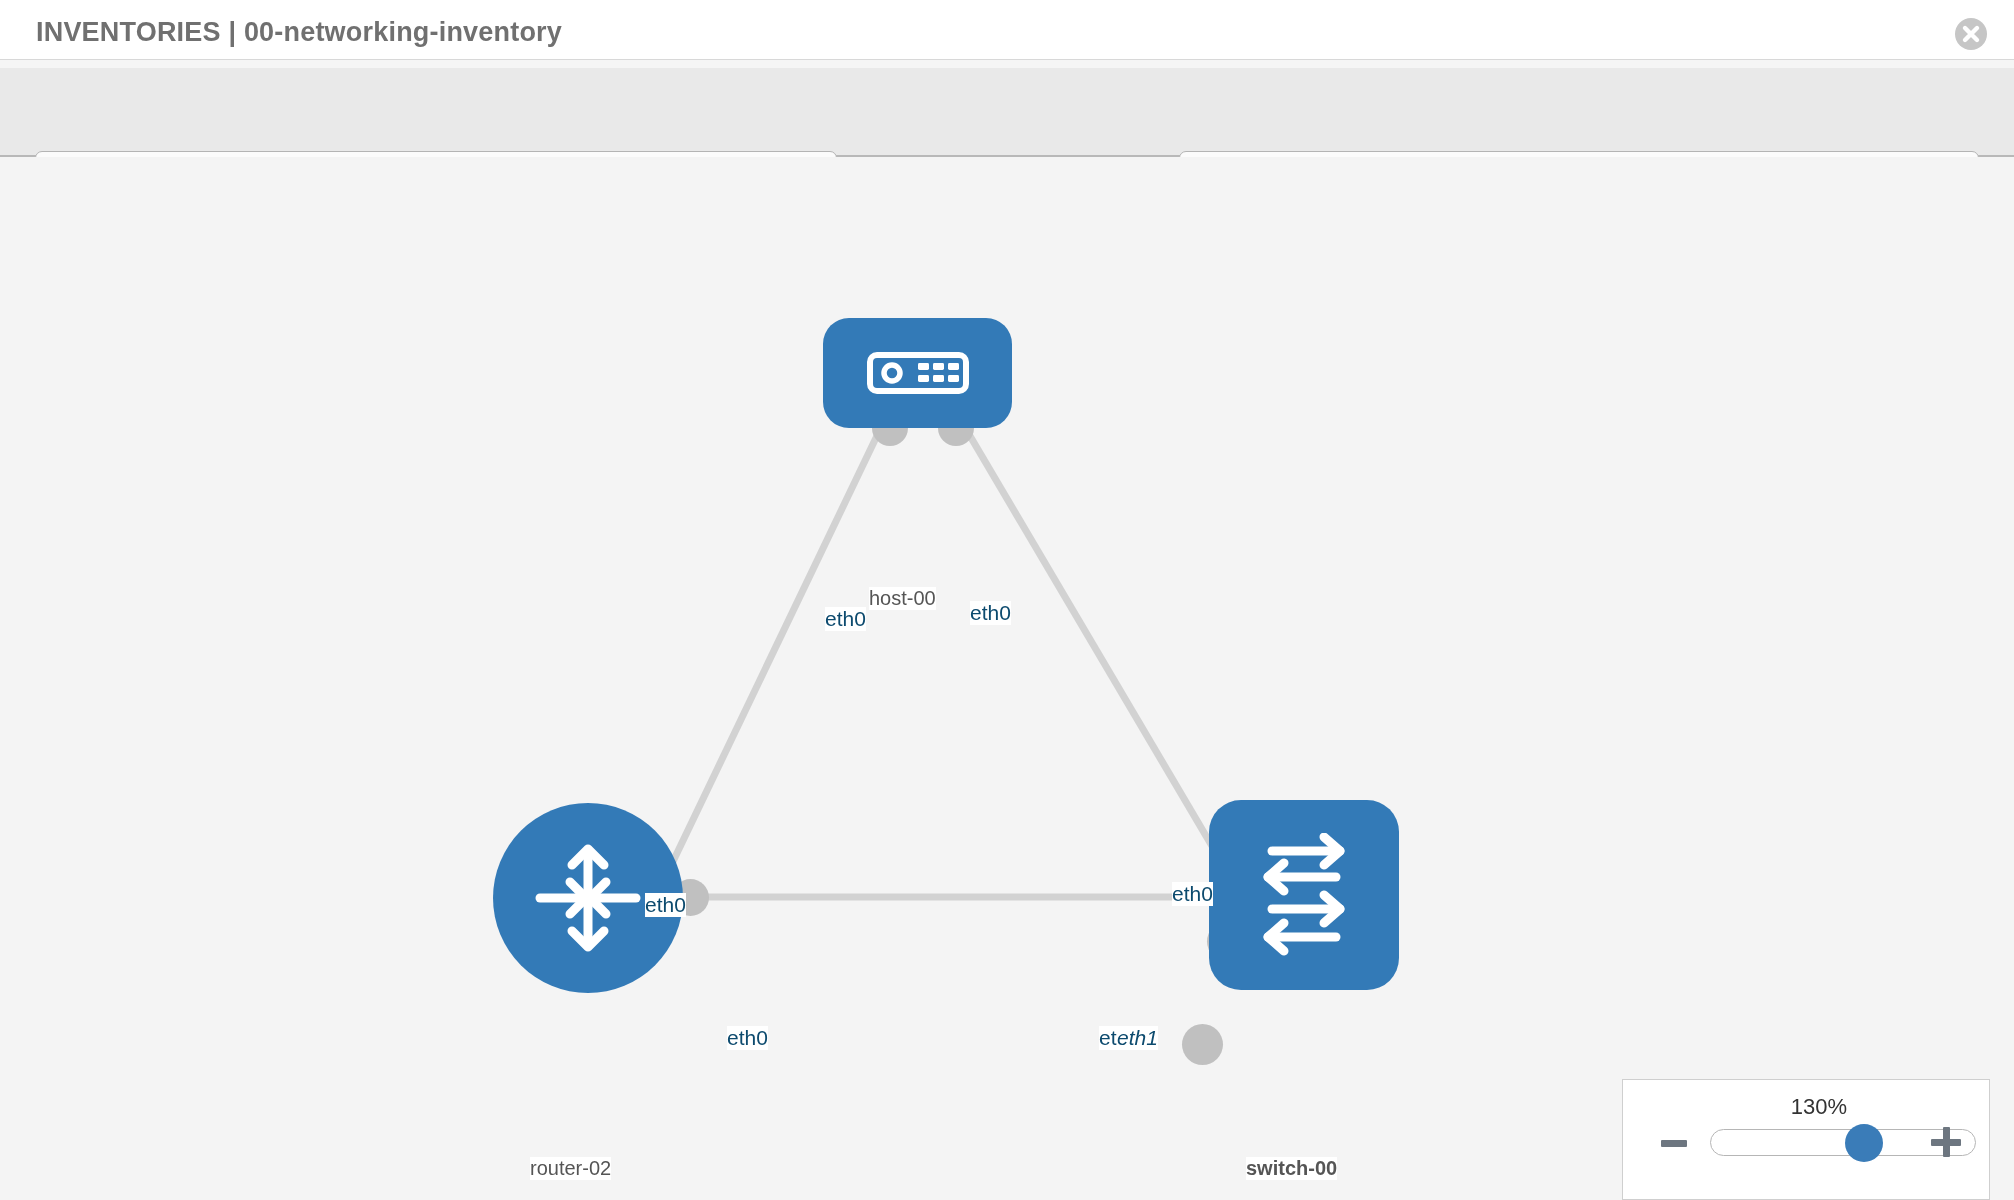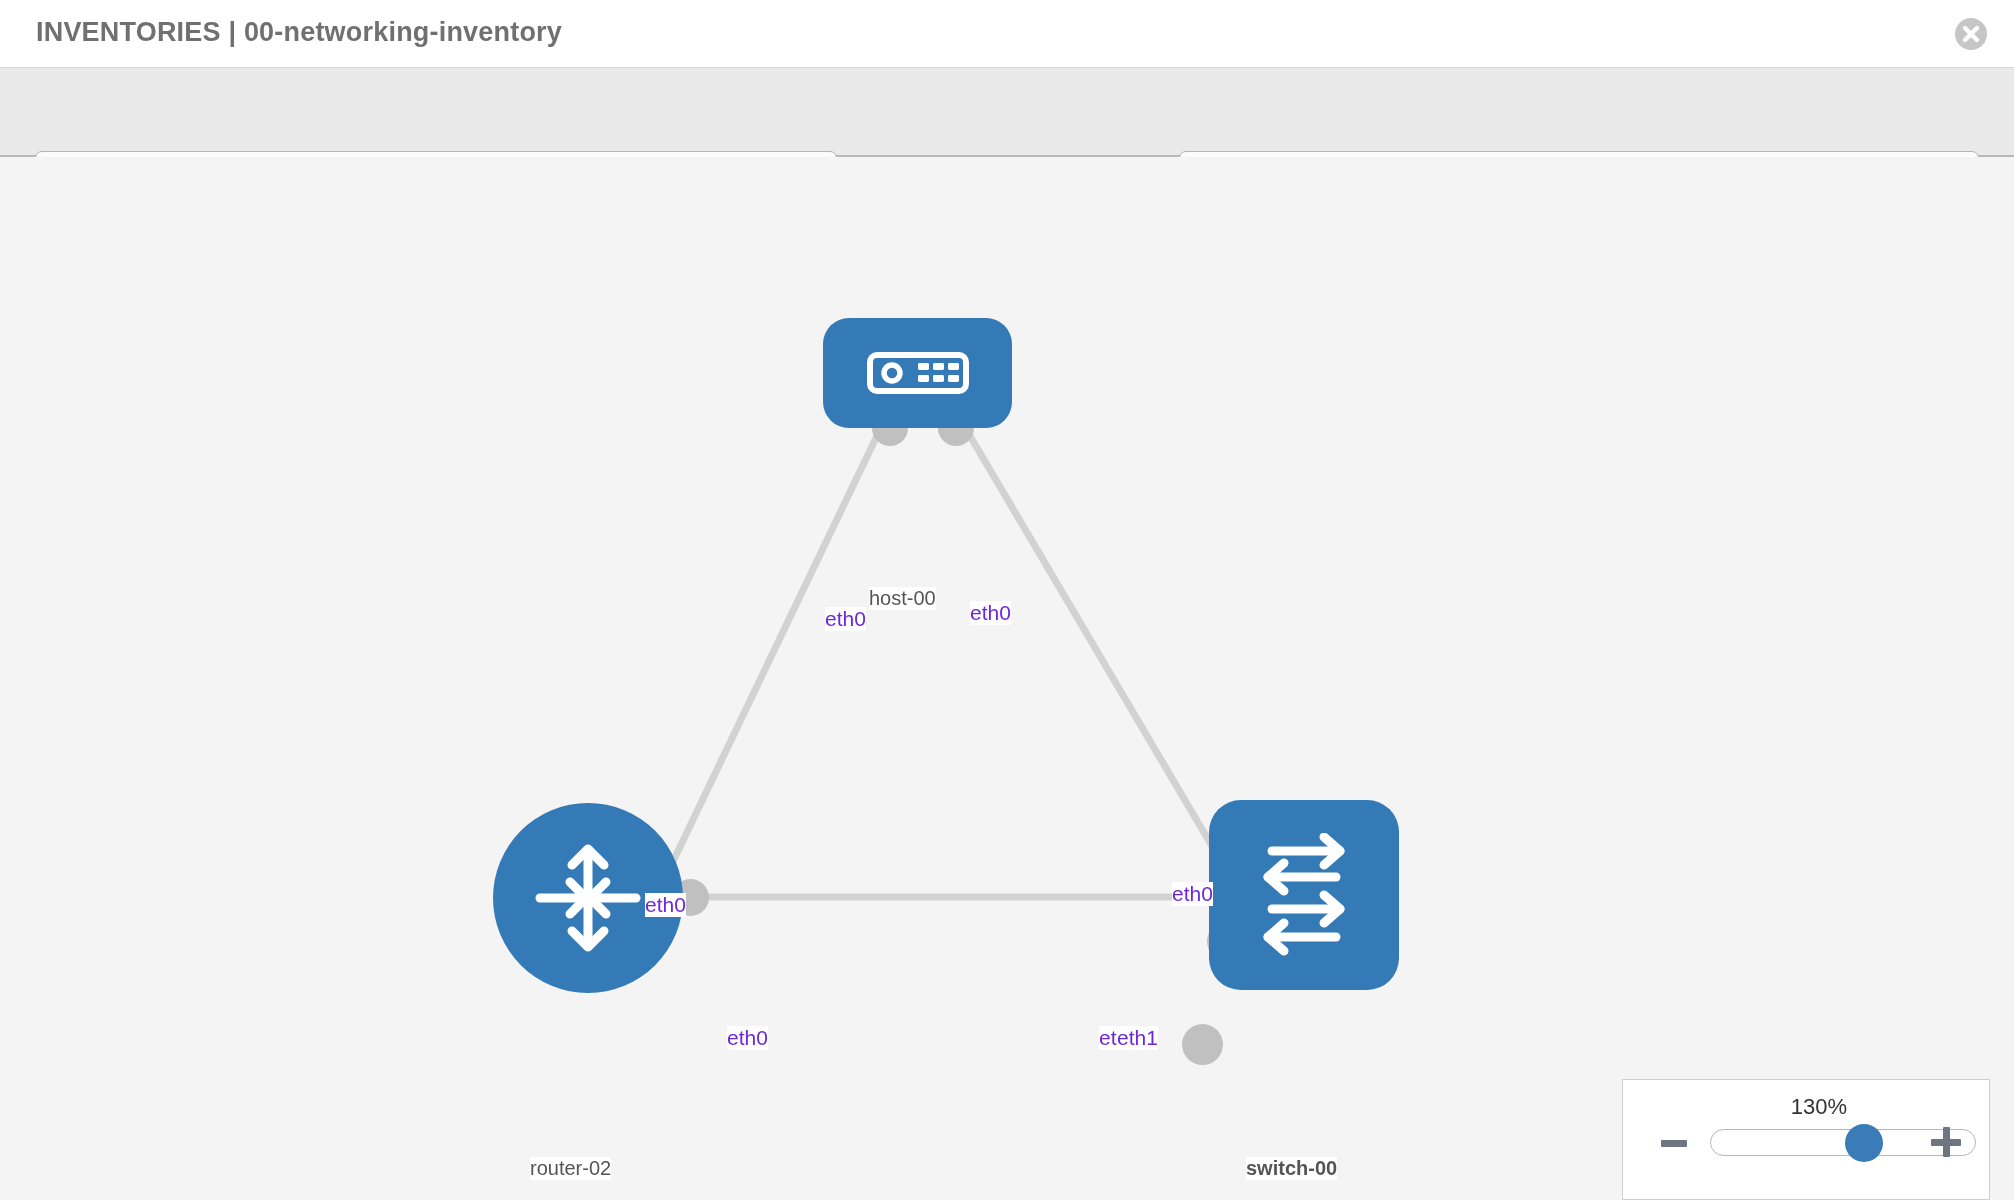--- a/index.html
+++ b/index.html
@@ -6,21 +6,21 @@
   html, body {
     width: 2014px; height: 1200px;
     font-family: "Liberation Sans", sans-serif;
     background: #f5f5f5;
     overflow: hidden;
   }
 
   
   .header {
     position: absolute; top: 0; left: 0;
-    width: 2014px; height: 68px;
+    width: 2014px; height: 60px;
     background: #ffffff;
     border-bottom: 1px solid #d8d8d8;
   }
   .page-title {
     position: absolute; left: 36px; top: 17px;
     font-size: 27px; font-weight: bold;
     color: #707070;
     letter-spacing: 0.2px;
     white-space: nowrap;
   }
@@ -129,21 +129,21 @@
   .port {
     position: absolute;
     background: #c0c0c0;
     border-radius: 50%;
   }
 
   
   .eth-label {
     position: absolute;
     font-size: 21px;
-    color: #6d28d9;
+    color: #0c4a6e;
     background: #ffffff;
     white-space: nowrap;
     cursor: default;
     text-align: center;
   }
 
   
   .zoom-panel {
     position: absolute;
     left: 1622px; top: 1079px;
@@ -293,21 +293,21 @@
   <span class="node-label label-host">host-00</span>
   <span class="node-label label-router">router-02</span>
   <span class="node-label label-switch">switch-00</span>
 
   <span class="eth-label" style="left:825px;  top:450px;">eth0</span>
   <span class="eth-label" style="left:970px;  top:444px;">eth0</span>
   <span class="eth-label" style="left:645px;  top:736px;">eth0</span>
   <span class="eth-label" style="left:727px;  top:869px;">eth0</span>
   <span class="eth-label" style="left:1172px; top:725px;">eth0</span>
   <span class="eth-label" style="left:1099px; top:869px;">eth0</span>
-  <span class="eth-label" style="left:1117px; top:869px;">eth1</span>
+  <span class="eth-label" style="left:1117px; top:869px;font-style:italic;">eth1</span>
 
 </div>
 
 <div class="zoom-panel">
   <div class="zoom-value">130%</div>
   <div class="zoom-minus"></div>
   <div class="zoom-track">
     <div class="zoom-thumb" style="left: 134.12px;"></div>
   </div>
   <div class="zoom-plus"></div>

